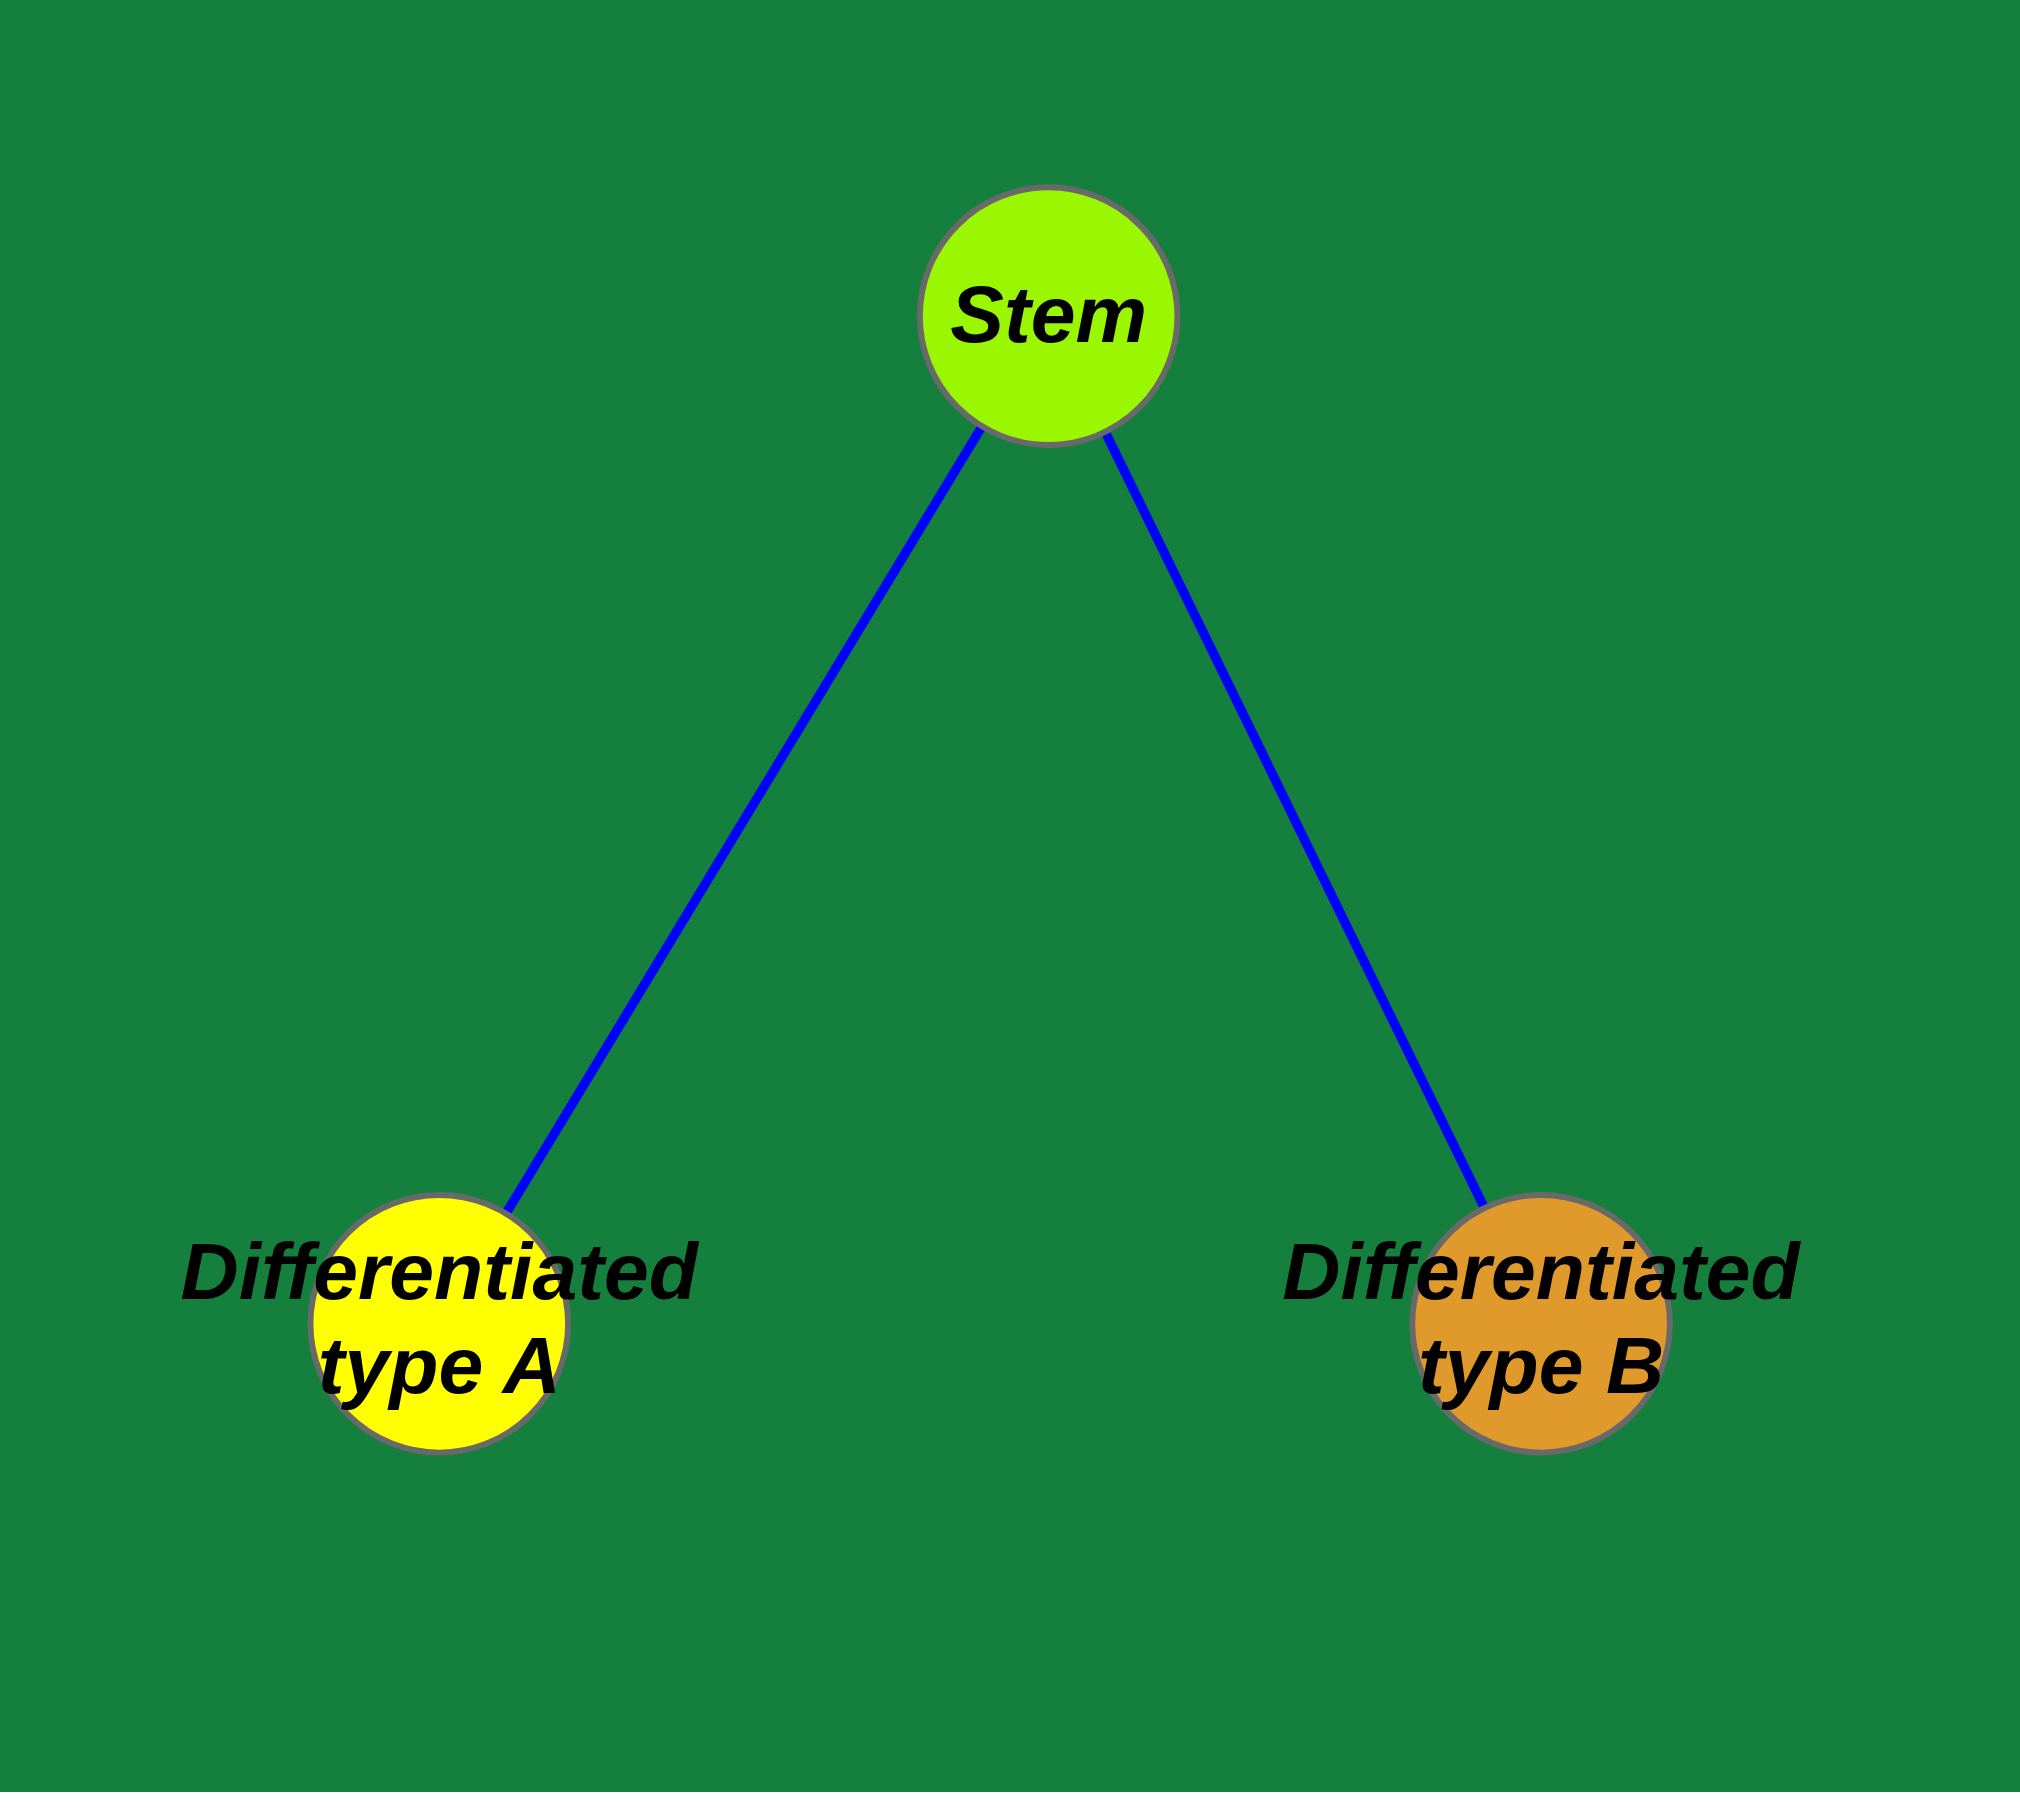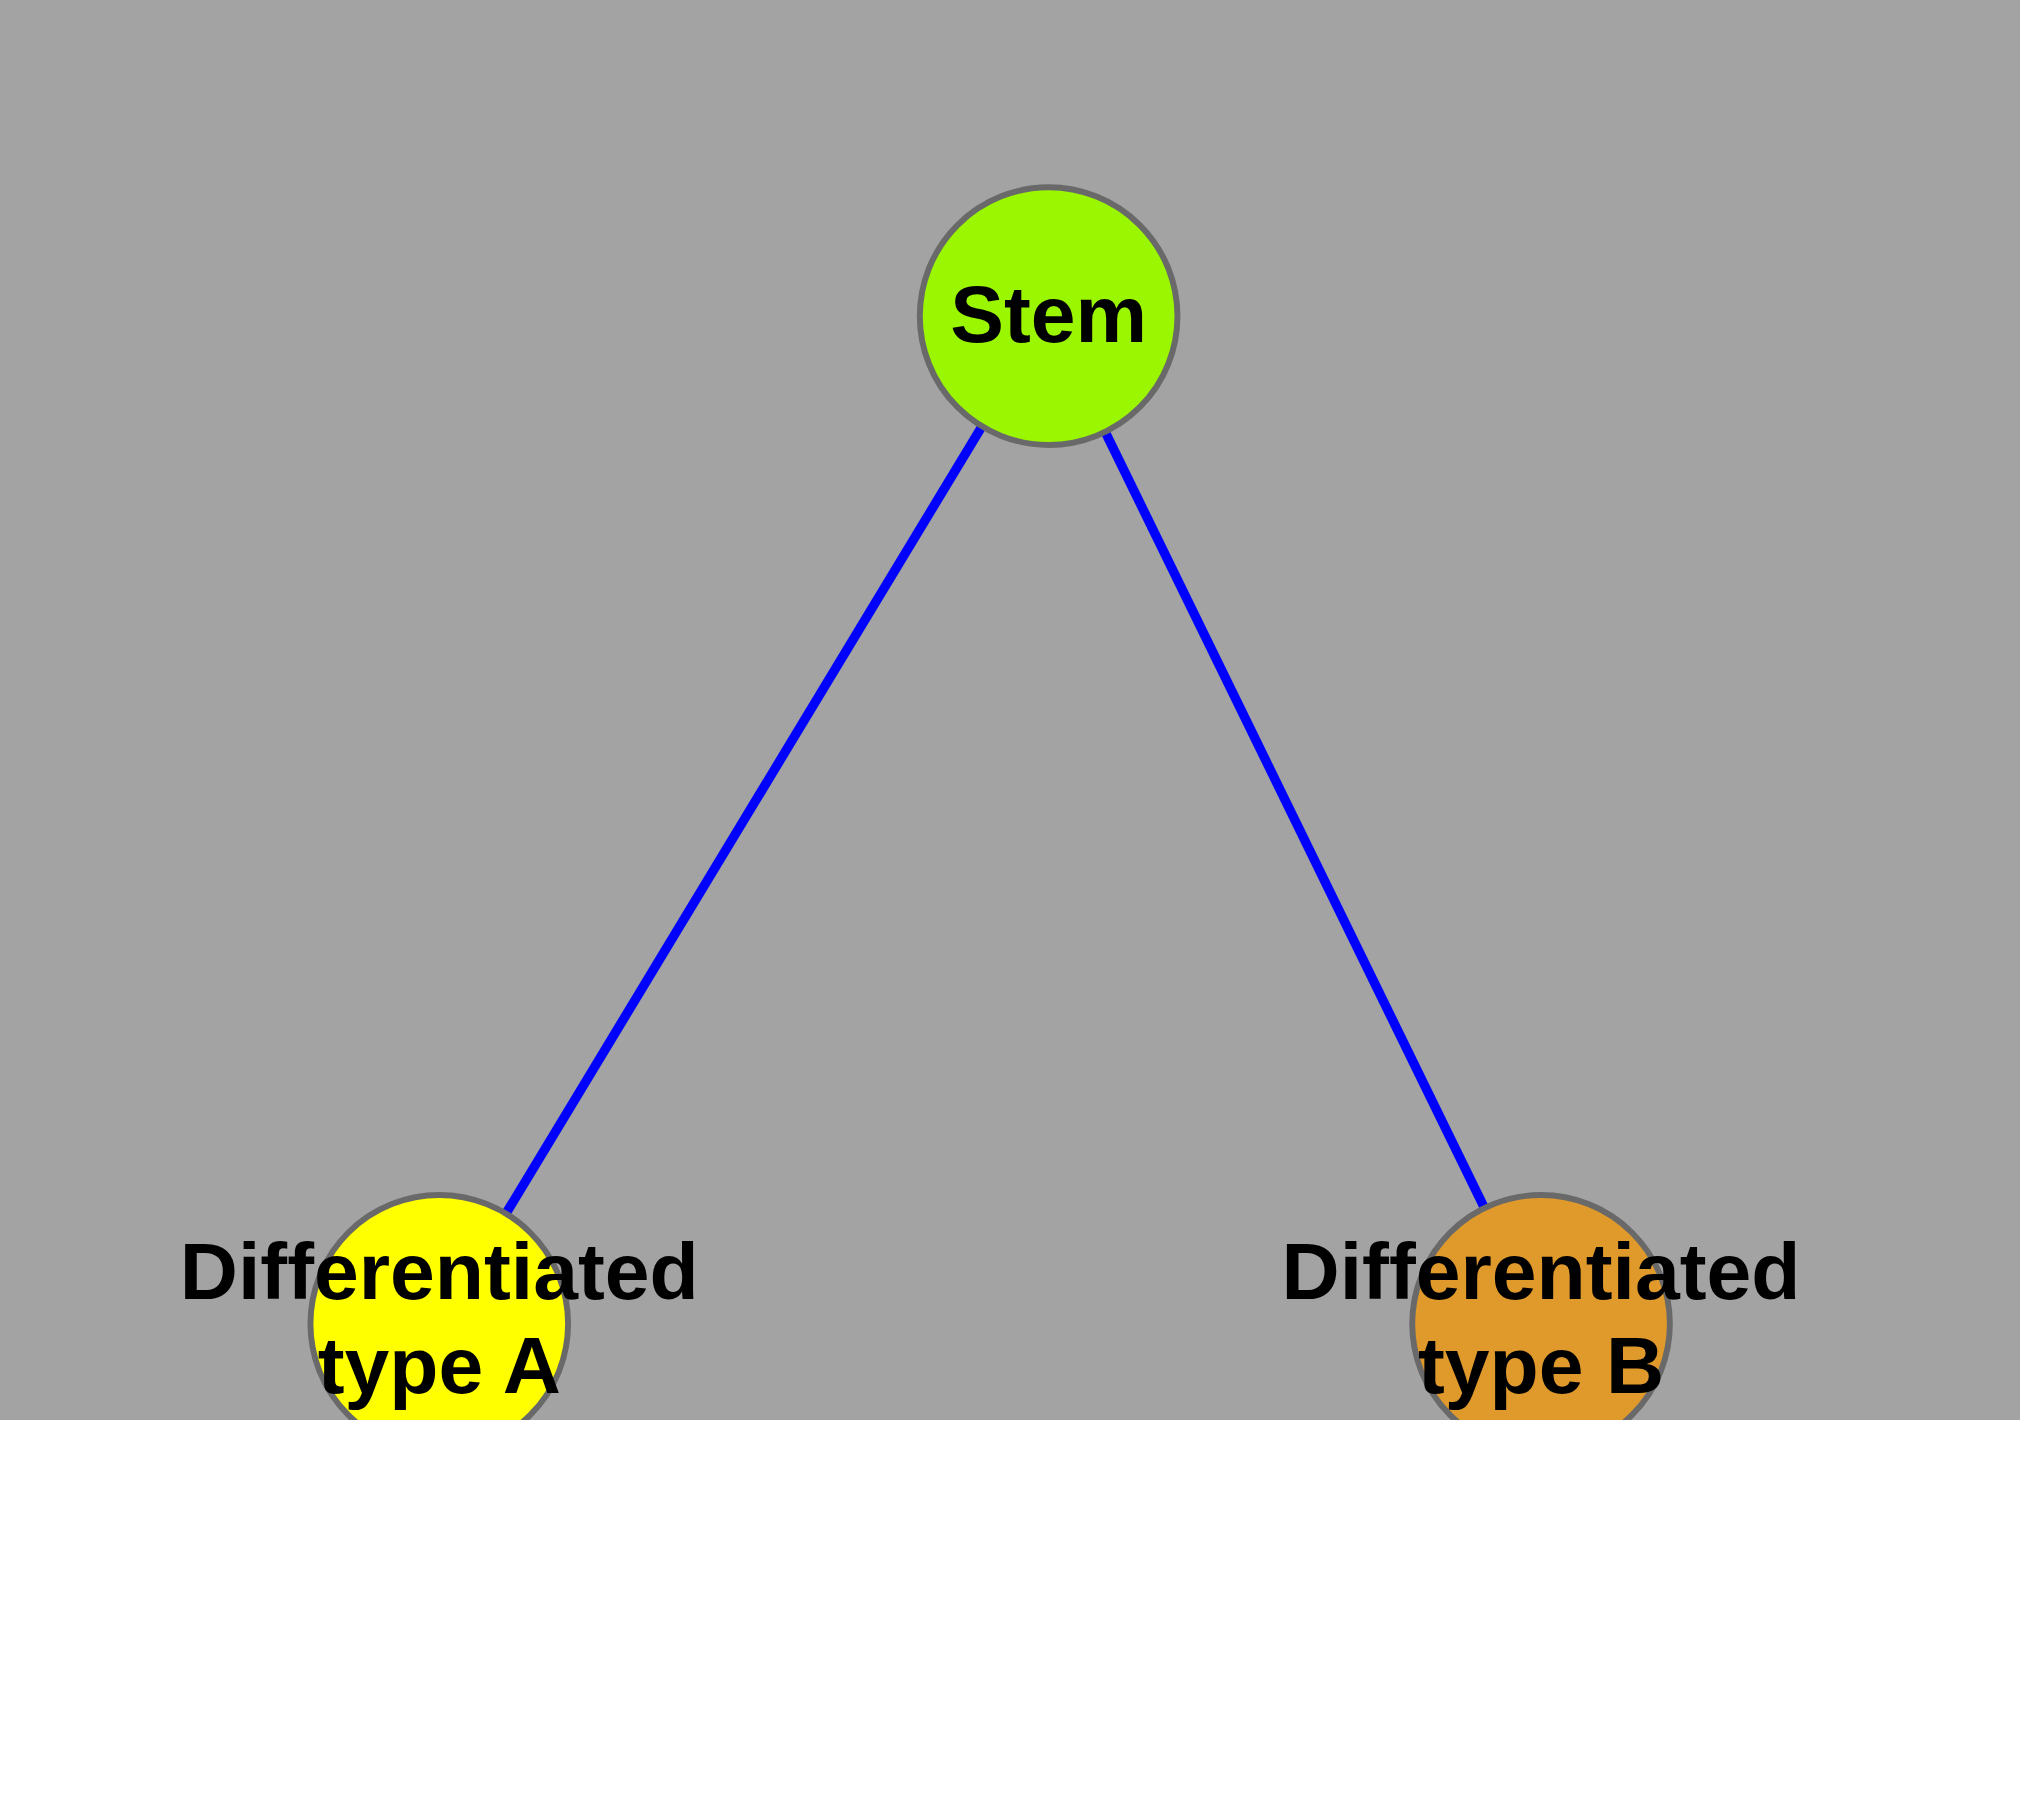--- a/index.html
+++ b/index.html
@@ -3,24 +3,25 @@
 <meta charset="utf-8">
 <style>
   html, body {
     margin: 0;
     padding: 0;
     background: #ffffff;
   }
   #canvas {
     position: relative;
     width: 2021px;
-    height: 1420px;
-    background: #a3a3a3;
+    height: 1792px;
+    background: #15803d;
     overflow: hidden;
     font-family: "Liberation Sans", sans-serif;
+    font-style: italic;
   }
   #graph-svg {
     position: absolute;
     left: 0;
     top: 0;
     width: 2021px;
     height: 1812px;
     display: block;
   }
   .node-label {

